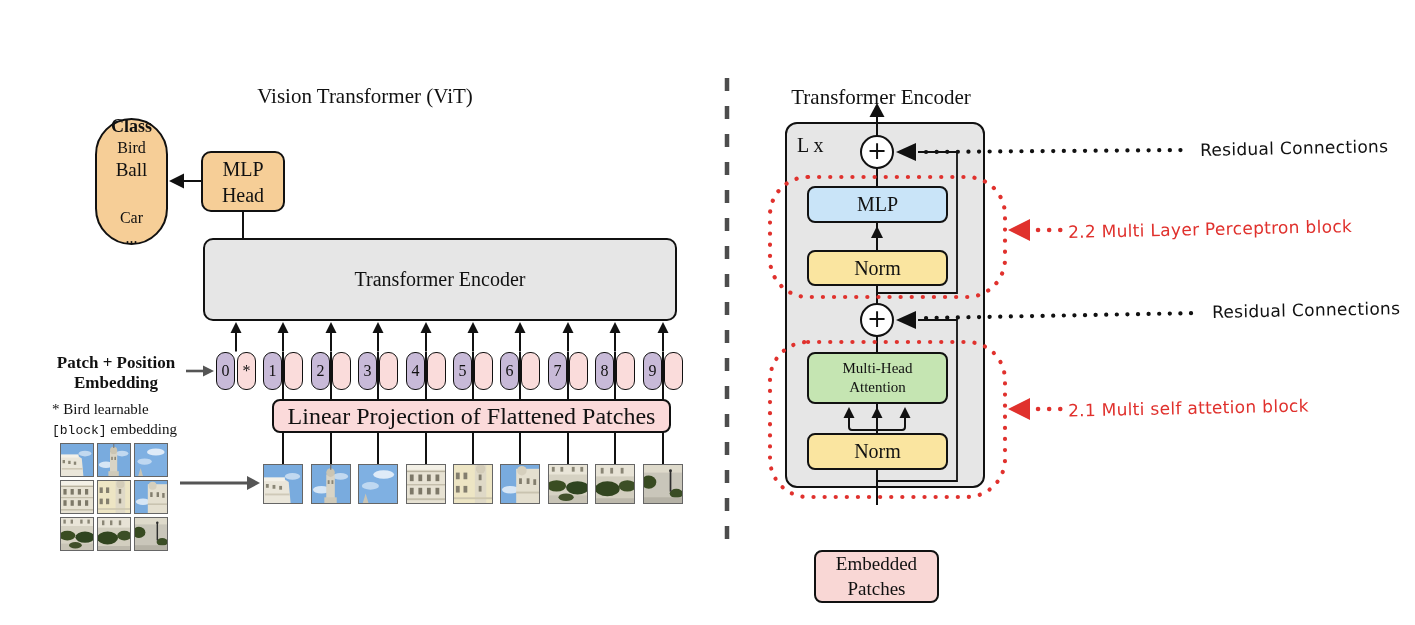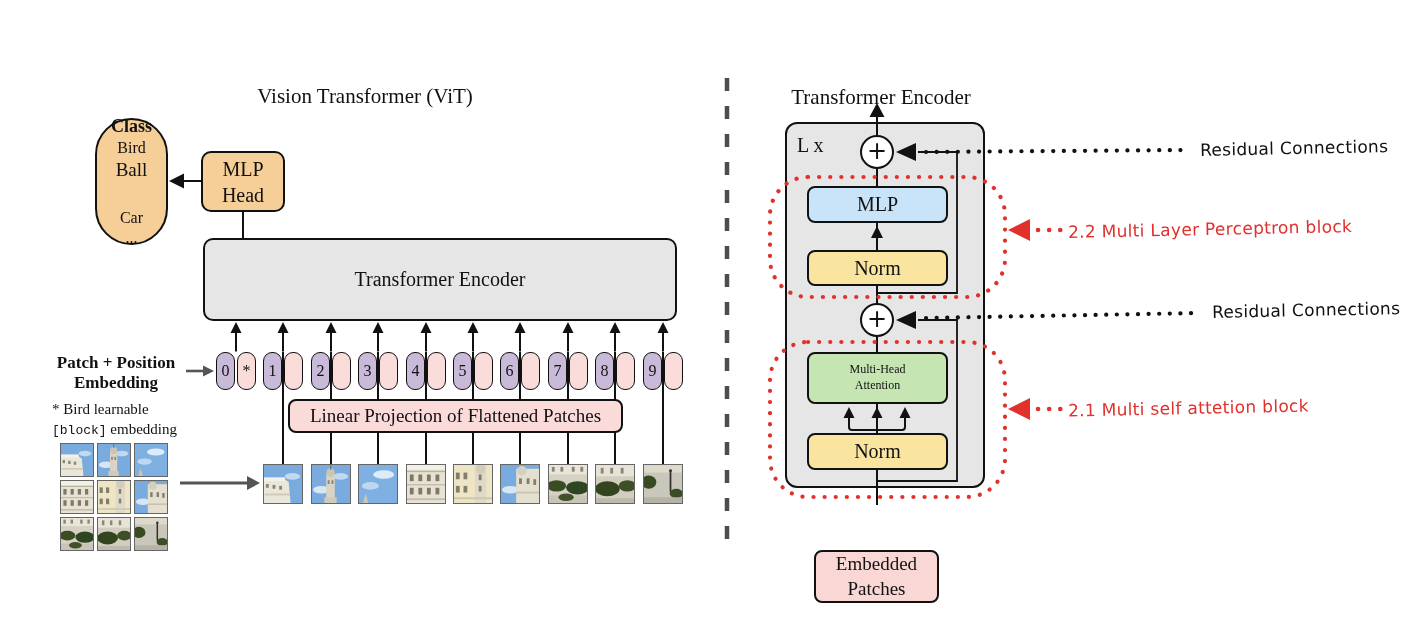--- a/index.html
+++ b/index.html
@@ -176,21 +176,21 @@
       <div class="tok-pair" style="left: 595px;">
         <span class="tok tok-purple">8</span>
         <span class="tok tok-pink"></span>
       </div>
       <div class="tok-pair" style="left: 643px;">
         <span class="tok tok-purple">9</span>
         <span class="tok tok-pink"></span>
       </div>
     </div>
 
-  <div class="box" style="left:288px;top:399px;width:335px;height:34px;background:var(--c-projpink);font-size:19px;">
+  <div class="box" style="left:272px;top:399px;width:399px;height:34px;background:var(--c-projpink);font-size:24px;">
     <div>Linear Projection of Flattened Patches</div>
   </div>
 
   <div id="patch-row">
       <div class="patch" style="left: 263px; top: 464px;">
         <svg viewBox="0 0 40 40" preserveAspectRatio="none">
           <rect width="40" height="40" fill="#79ABDE"></rect>
           <ellipse cx="10" cy="26" rx="9" ry="4" fill="#fff" opacity=".7"></ellipse>
           <ellipse cx="30" cy="12" rx="8" ry="3.5" fill="#fff" opacity=".55"></ellipse>
           <path d="M0,40 L0,16 L20,14 L26,18 L28,40 Z" fill="#EAE6DA"></path>
@@ -437,21 +437,21 @@
   </div>
 
   <div class="box" style="left:807px;top:250px;width:141px;height:36px;background:var(--c-yellow);font-size:20px;">
     <div>Norm</div>
   </div>
 
   <div class="circle" style="left:860px;top:303px;">
     <span>+</span>
   </div>
 
-  <div class="box" style="left:807px;top:352px;width:141px;height:52px;background:var(--c-green);font-size:12px;line-height:1.3;">
+  <div class="box" style="left:807px;top:352px;width:141px;height:52px;background:var(--c-green);font-size:15px;line-height:1.3;">
     <div>Multi-Head</div>
     <div>Attention</div>
   </div>
 
   <div class="box" style="left:807px;top:433px;width:141px;height:37px;background:var(--c-yellow);font-size:20px;">
     <div>Norm</div>
   </div>
 
   <div class="box" style="left:814px;top:505px;width:125px;height:53px;background:var(--c-embpink);font-size:19px;line-height:1.3;margin-top:45px;">
     <div>Embedded</div>

